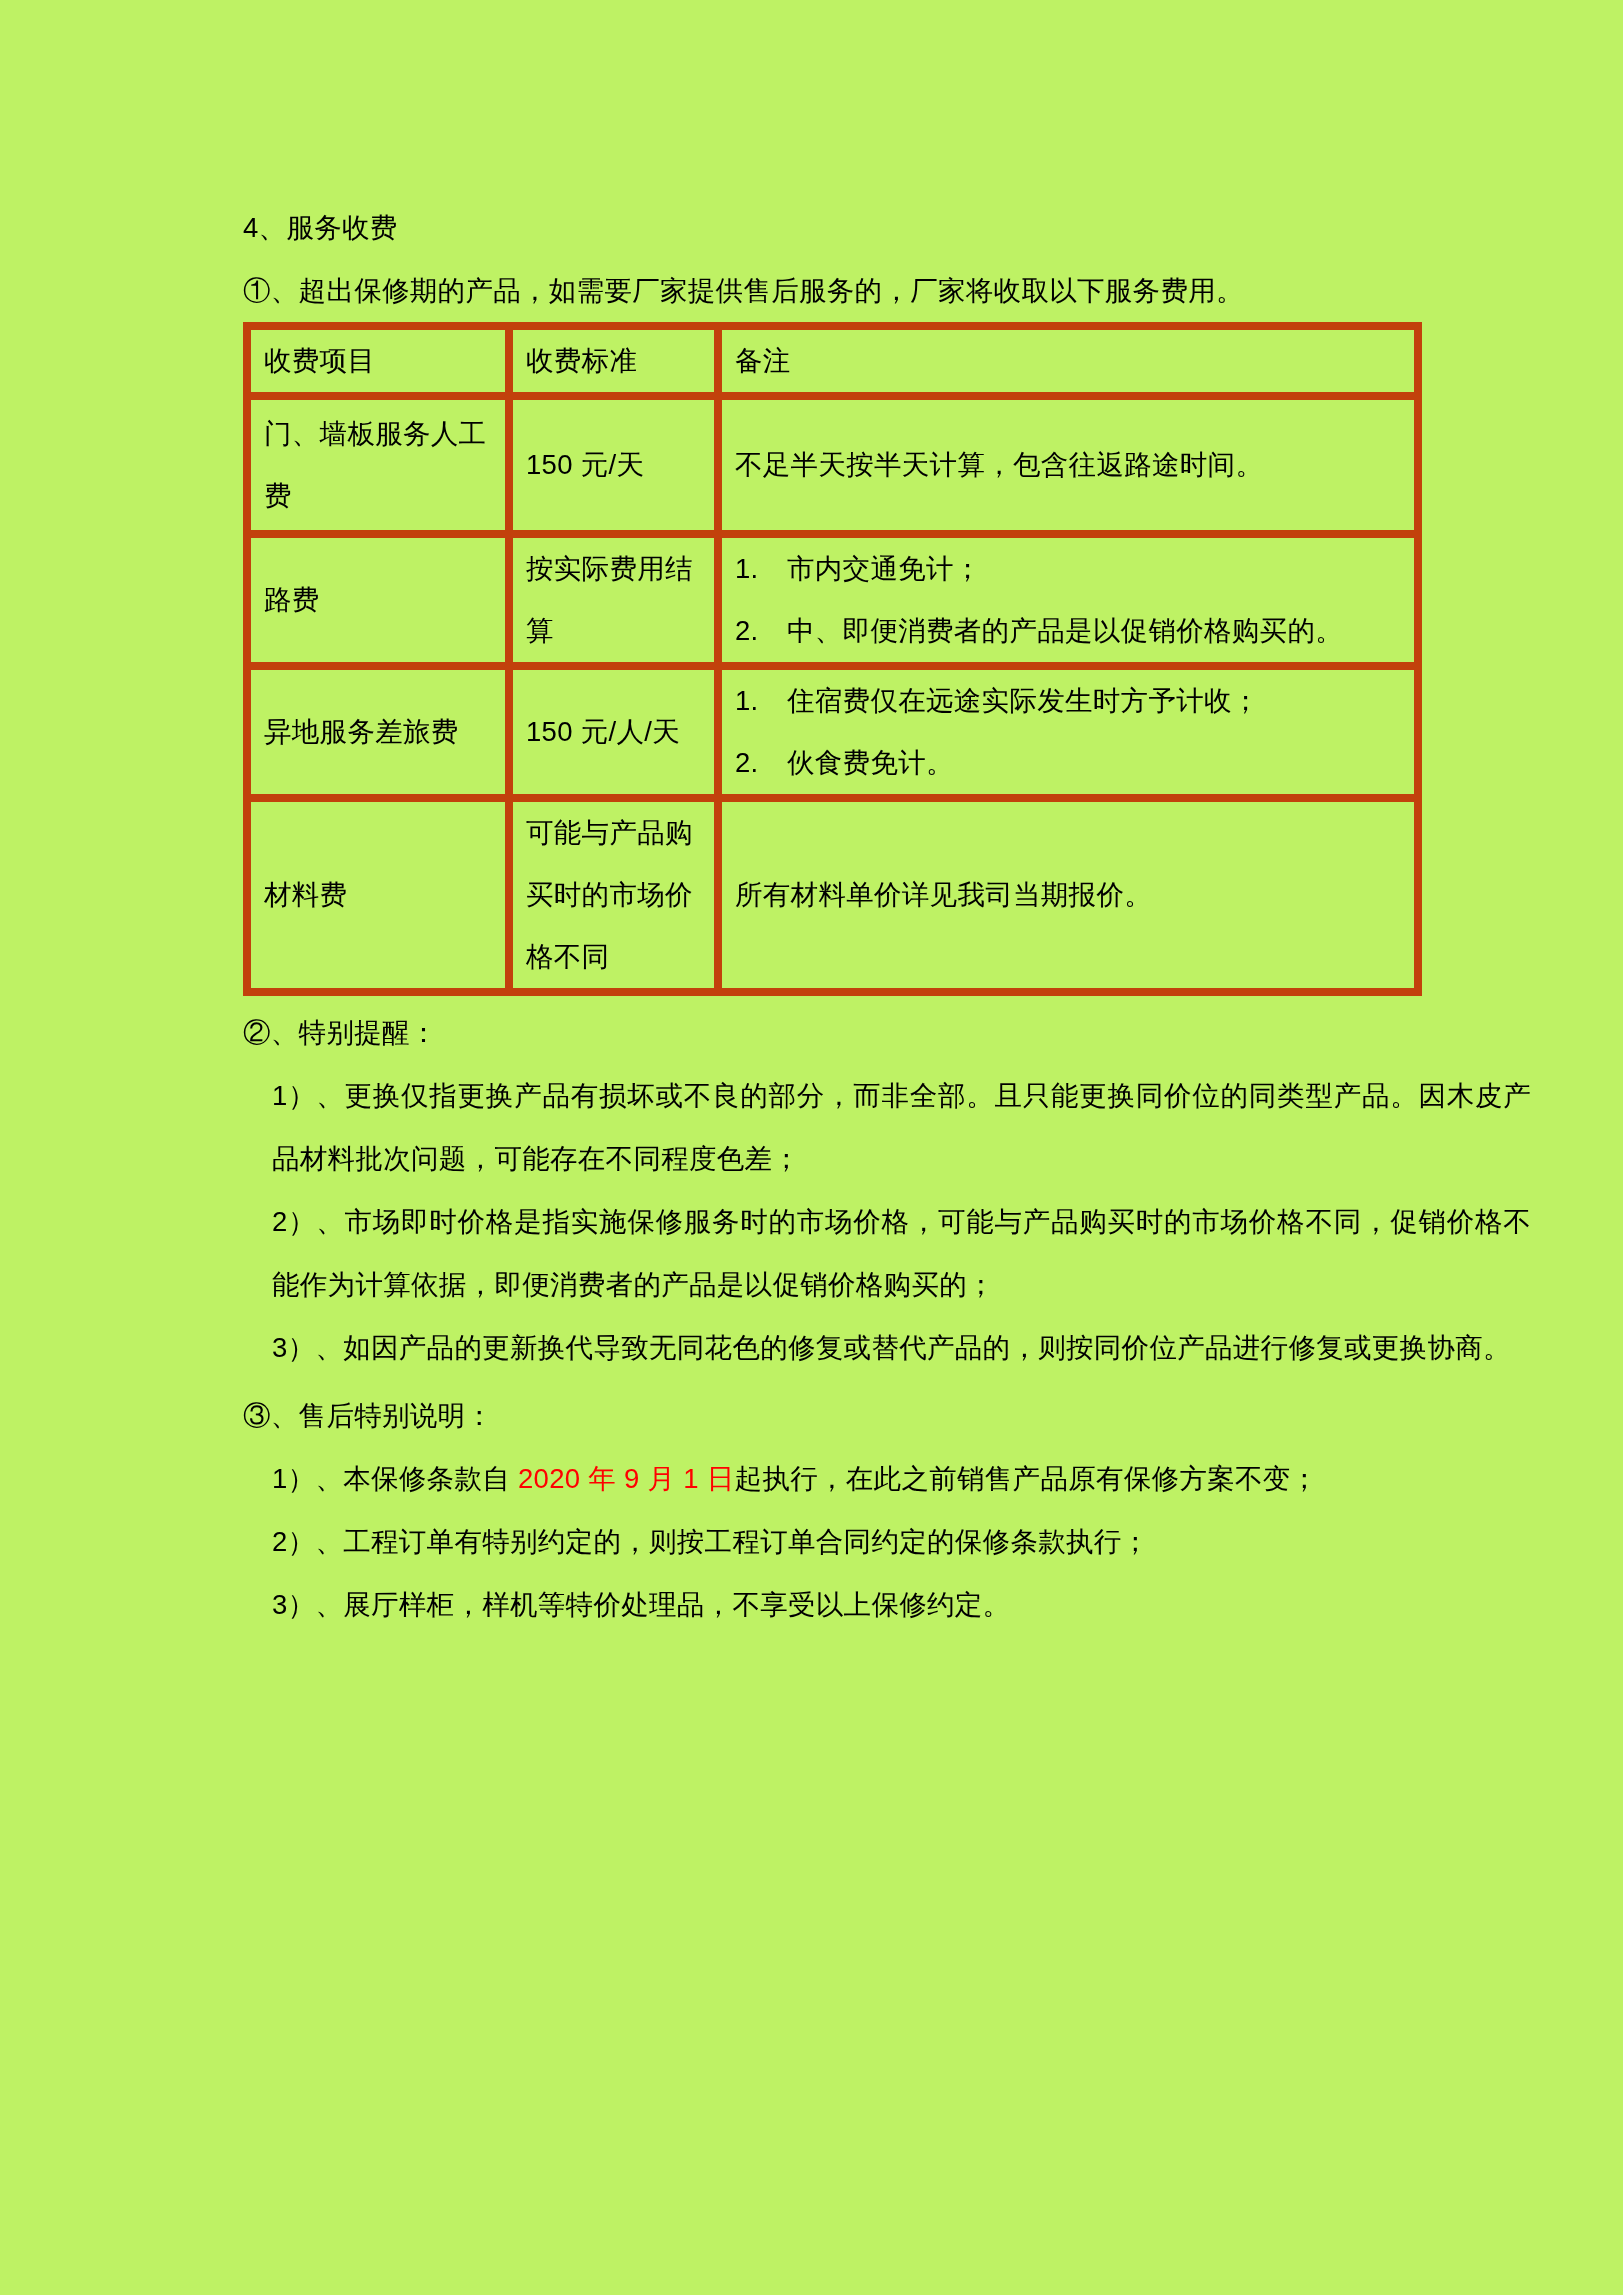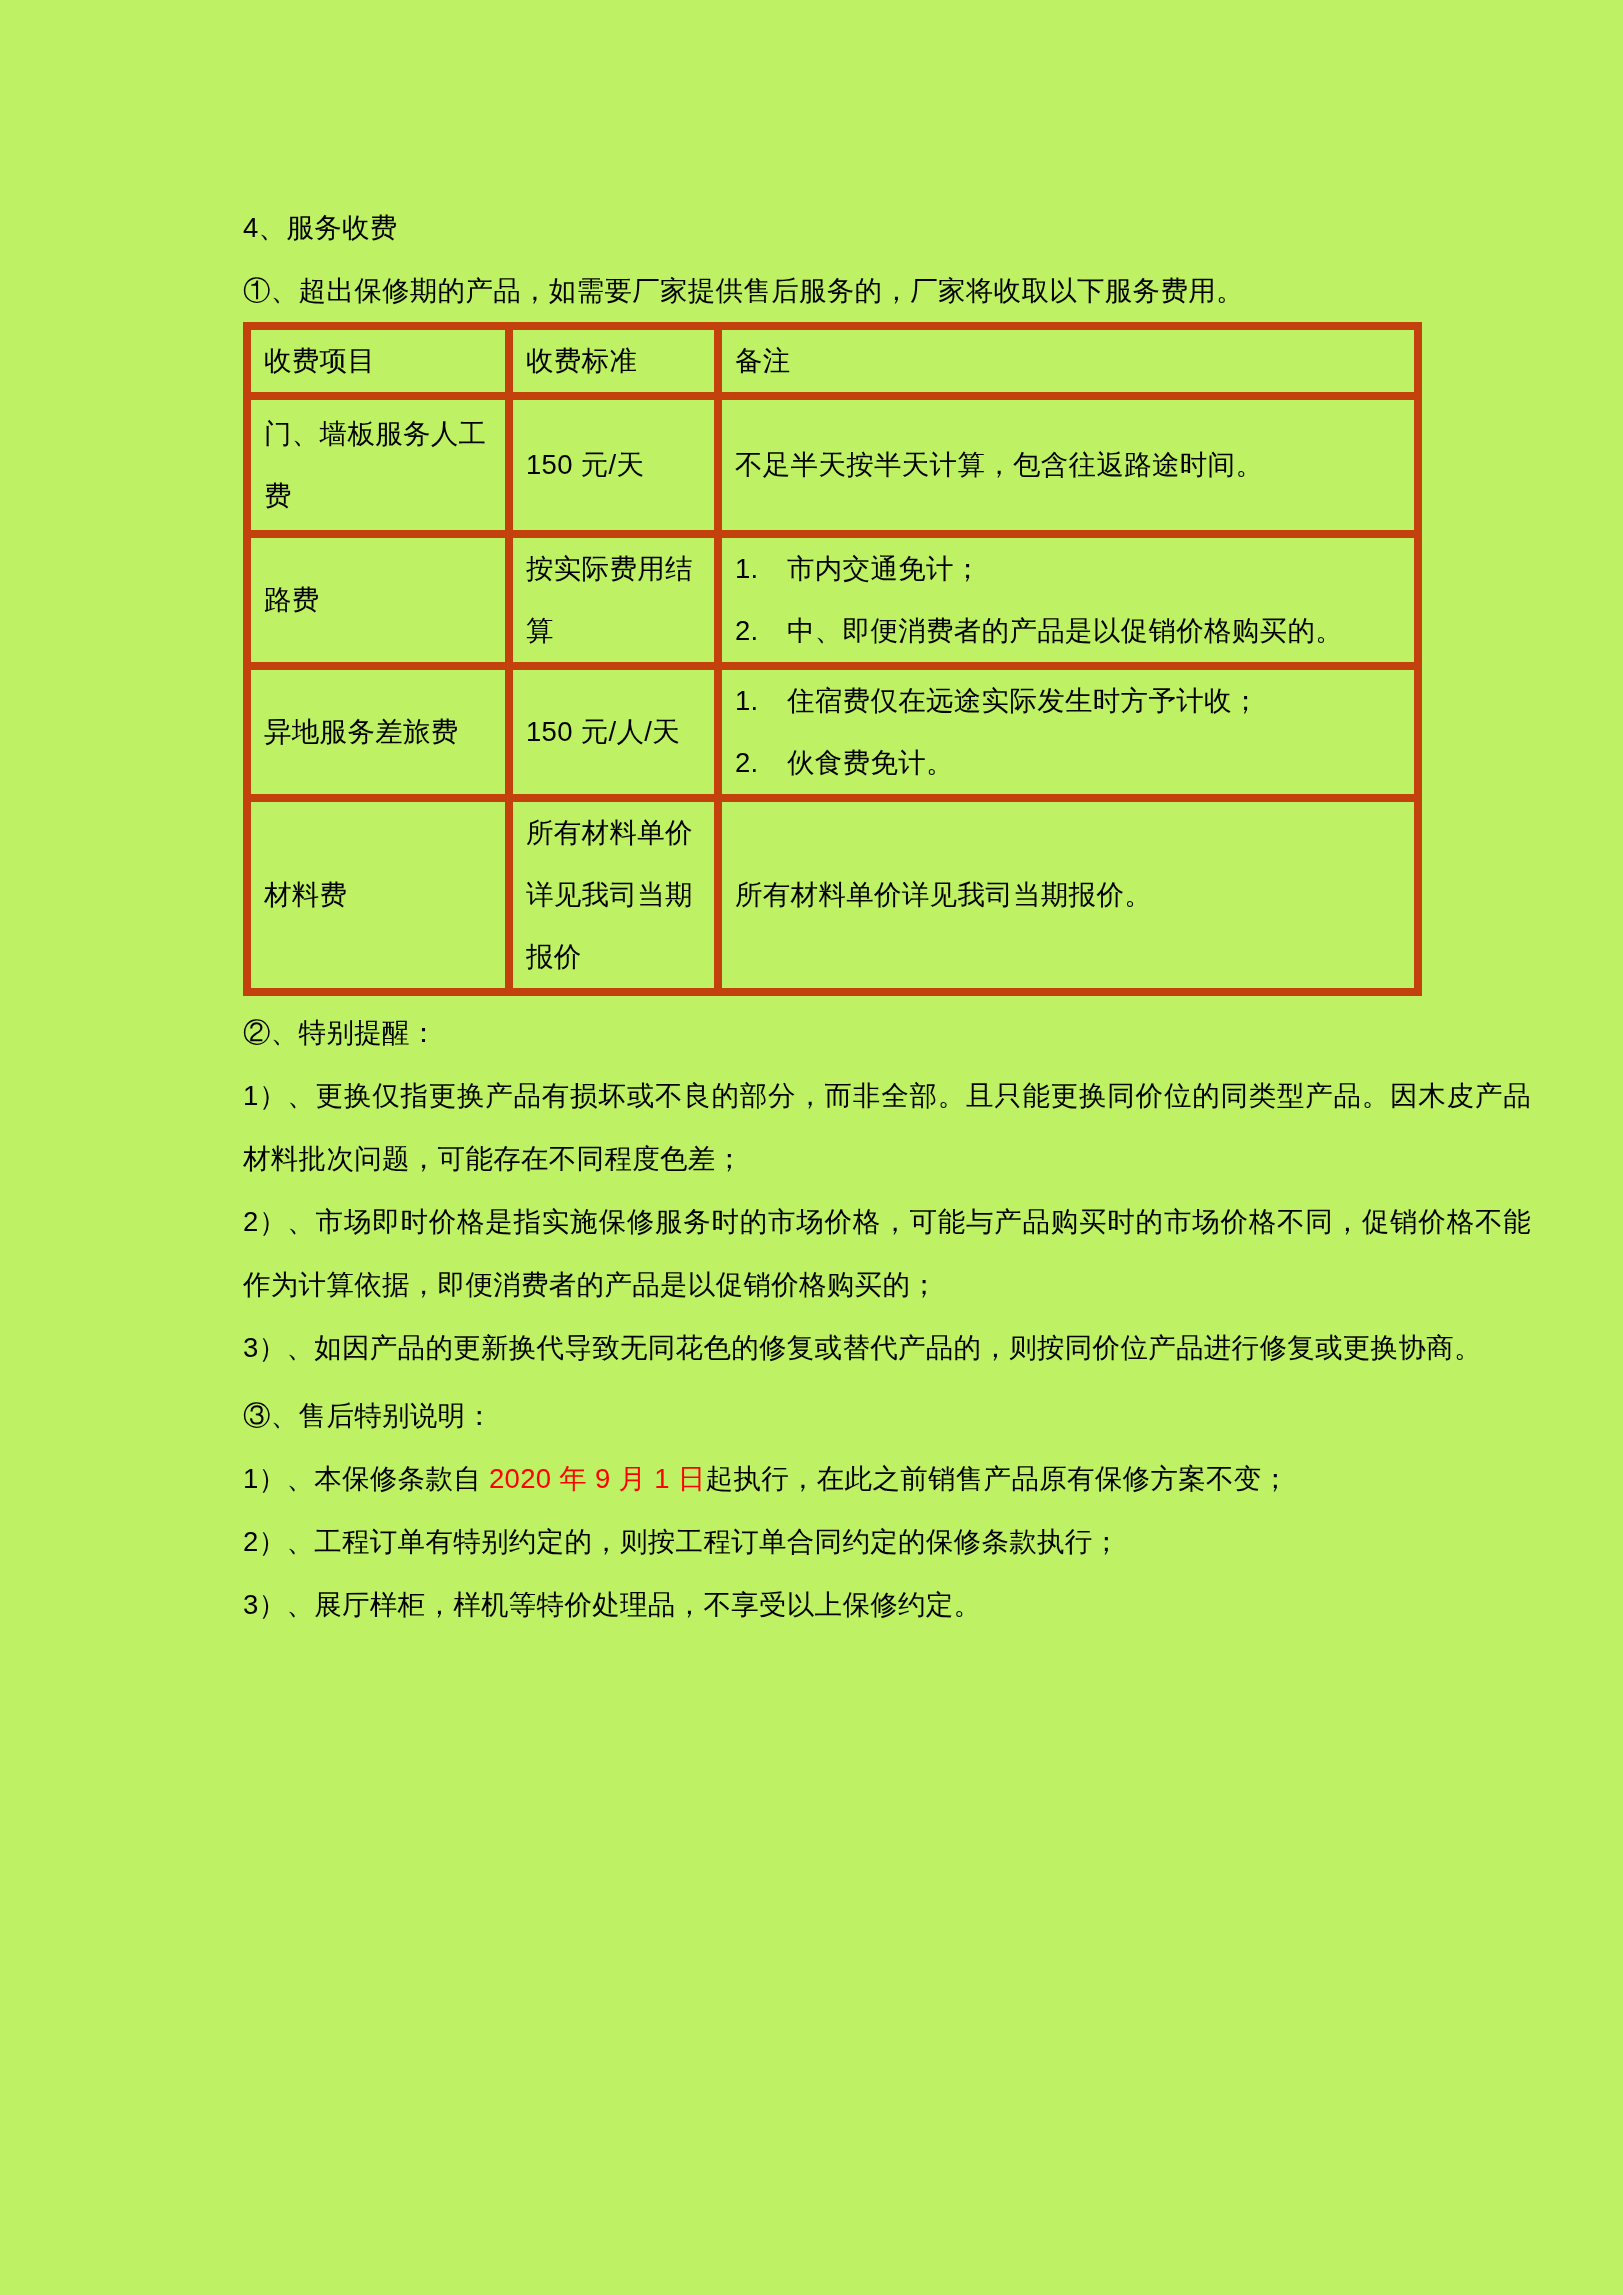--- a/index.html
+++ b/index.html
@@ -25,20 +25,21 @@
   }
   p.line {
     margin: 0;
     line-height: 63px;
     text-align: left;
   }
   p.sec {
     margin-top: 5.2px;
   }
   p.sub {
+    margin-left: 29px;
     text-align: justify;
   }
   table.fee-table {
     border-collapse: collapse;
     table-layout: fixed;
     width: 1171px;
     margin: 0;
   }
   table.fee-table th,
   table.fee-table td {
@@ -118,21 +119,21 @@
           </div>
           <div class="note-li">
             <span class="num">2.</span>
             <span class="txt">伙食费免计。</span>
           </div>
         </td>
       </tr>
 
       <tr style="height:194px">
         <td>材料费</td>
-        <td>所有材料单价详见我司当期报价</td>
+        <td>可能与产品购买时的市场价格不同</td>
         <td>所有材料单价详见我司当期报价。</td>
       </tr>
     </tbody>
   </table>
 
   <p class="line sec">②、特别提醒：</p>
   <p class="line sub">1）、更换仅指更换产品有损坏或不良的部分，而非全部。且只能更换同价位的同类型产品。因木皮产品材料批次问题，可能存在不同程度色差；</p>
   <p class="line sub">2）、市场即时价格是指实施保修服务时的市场价格，可能与产品购买时的市场价格不同，促销价格不能作为计算依据，即便消费者的产品是以促销价格购买的；</p>
   <p class="line sub">3）、如因产品的更新换代导致无同花色的修复或替代产品的，则按同价位产品进行修复或更换协商。</p>
 

